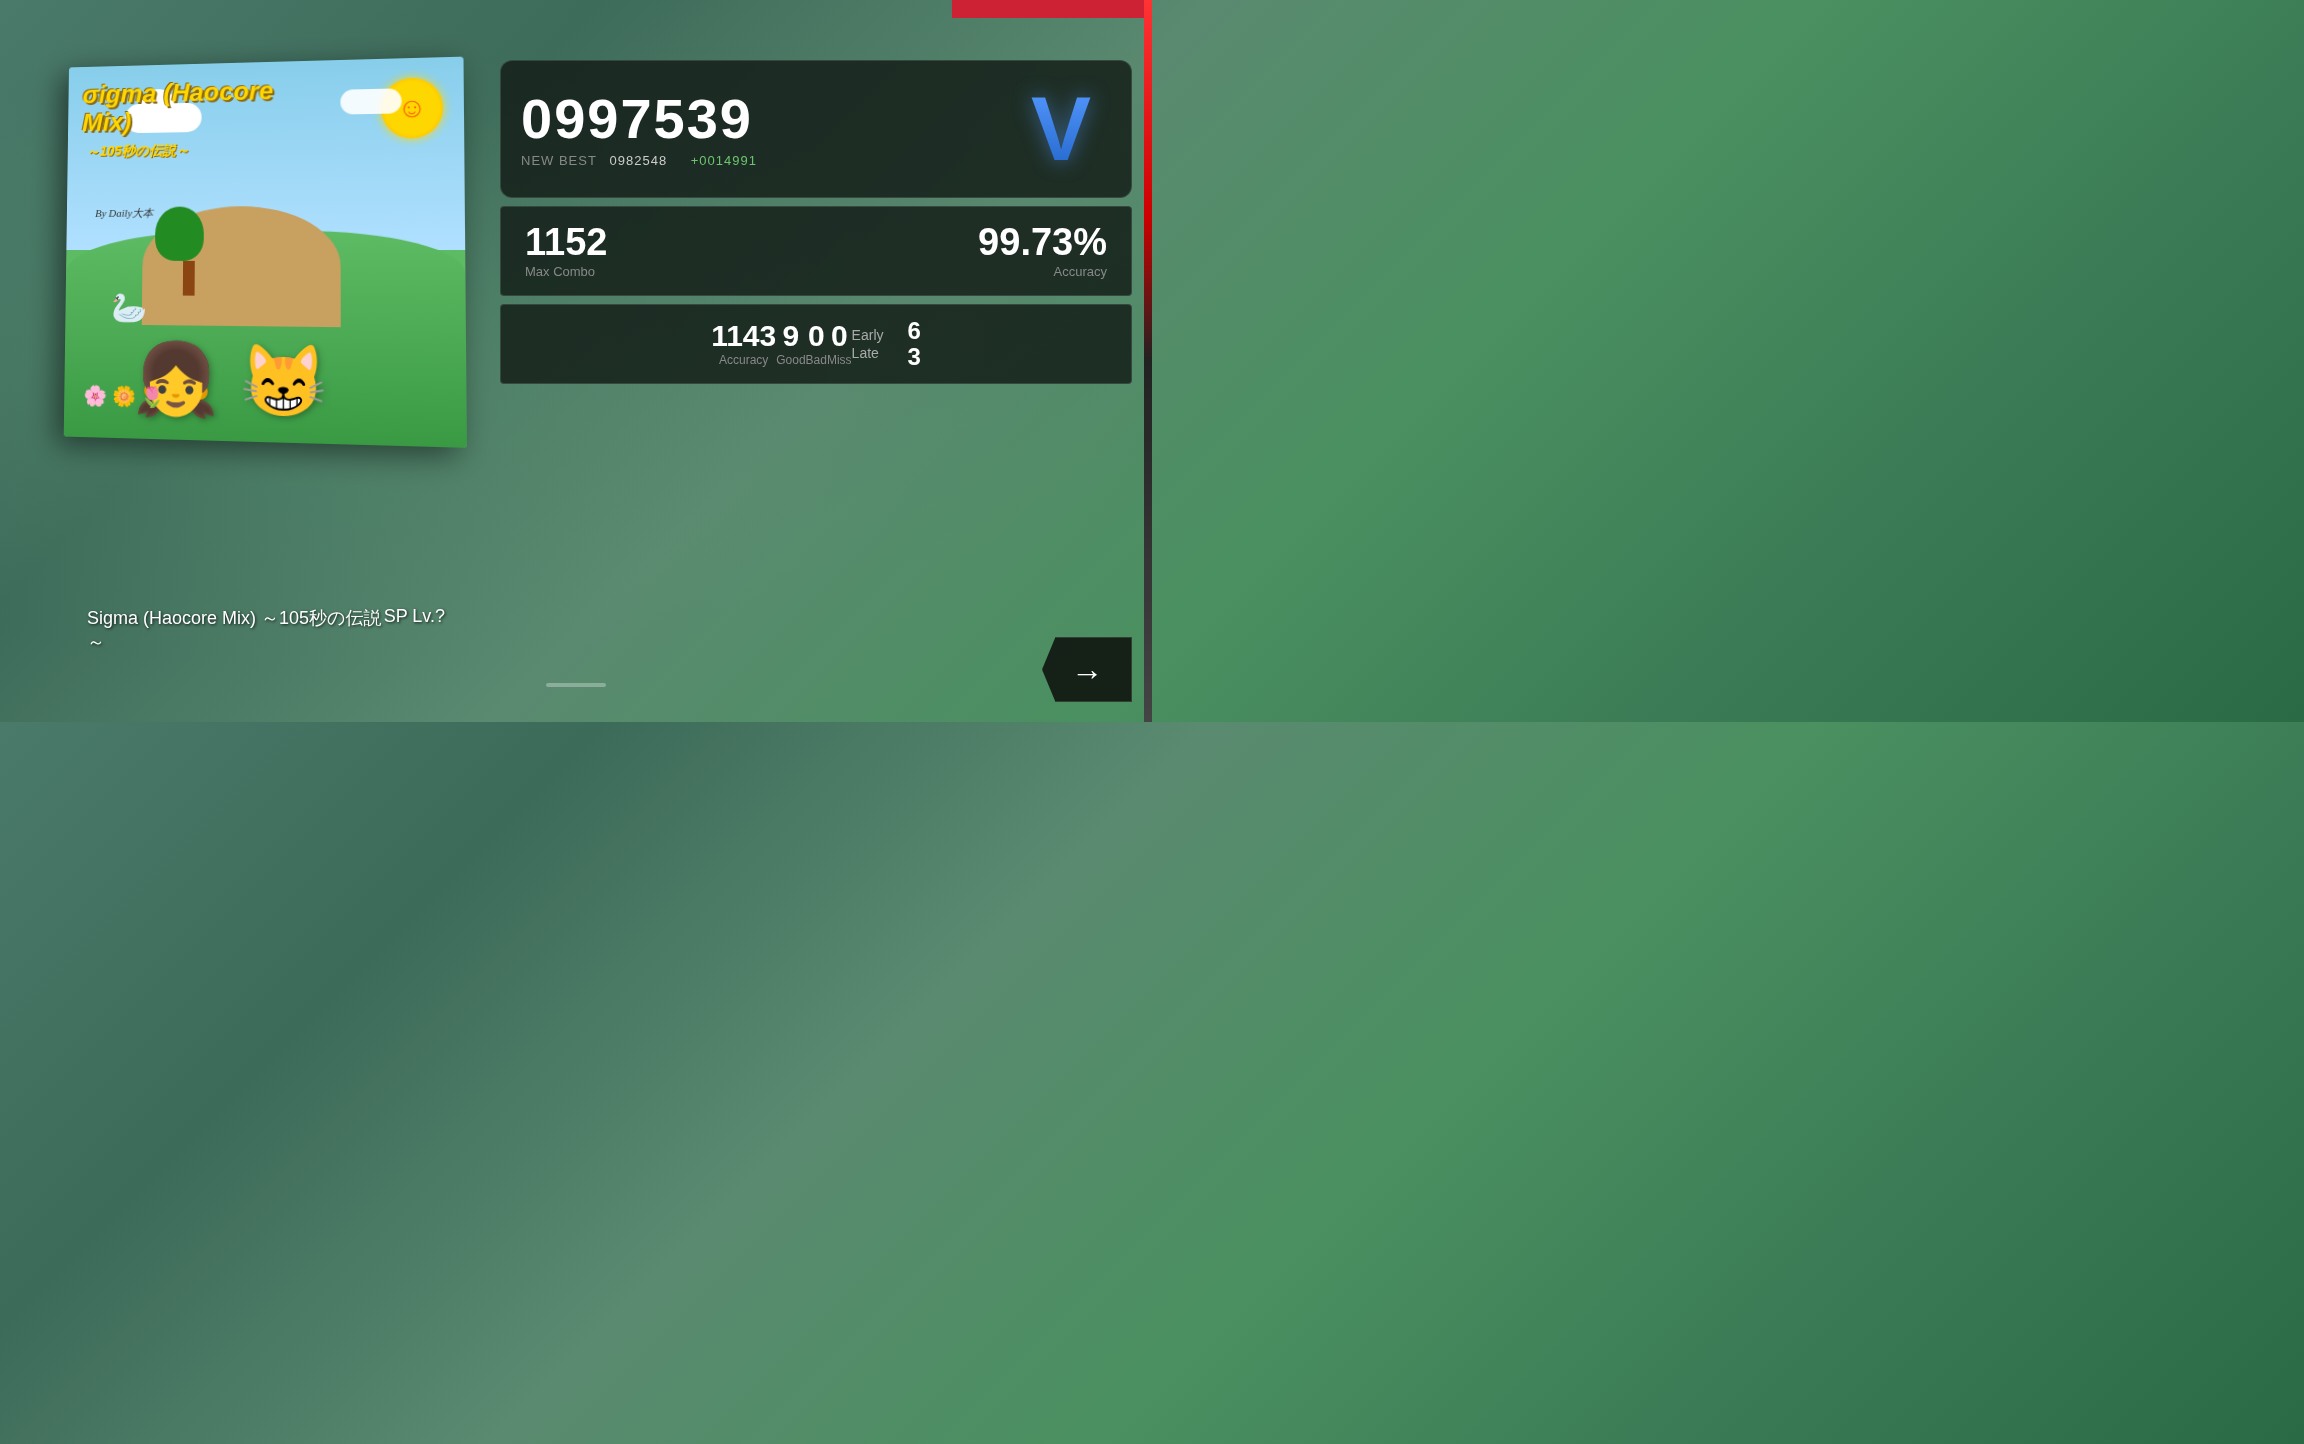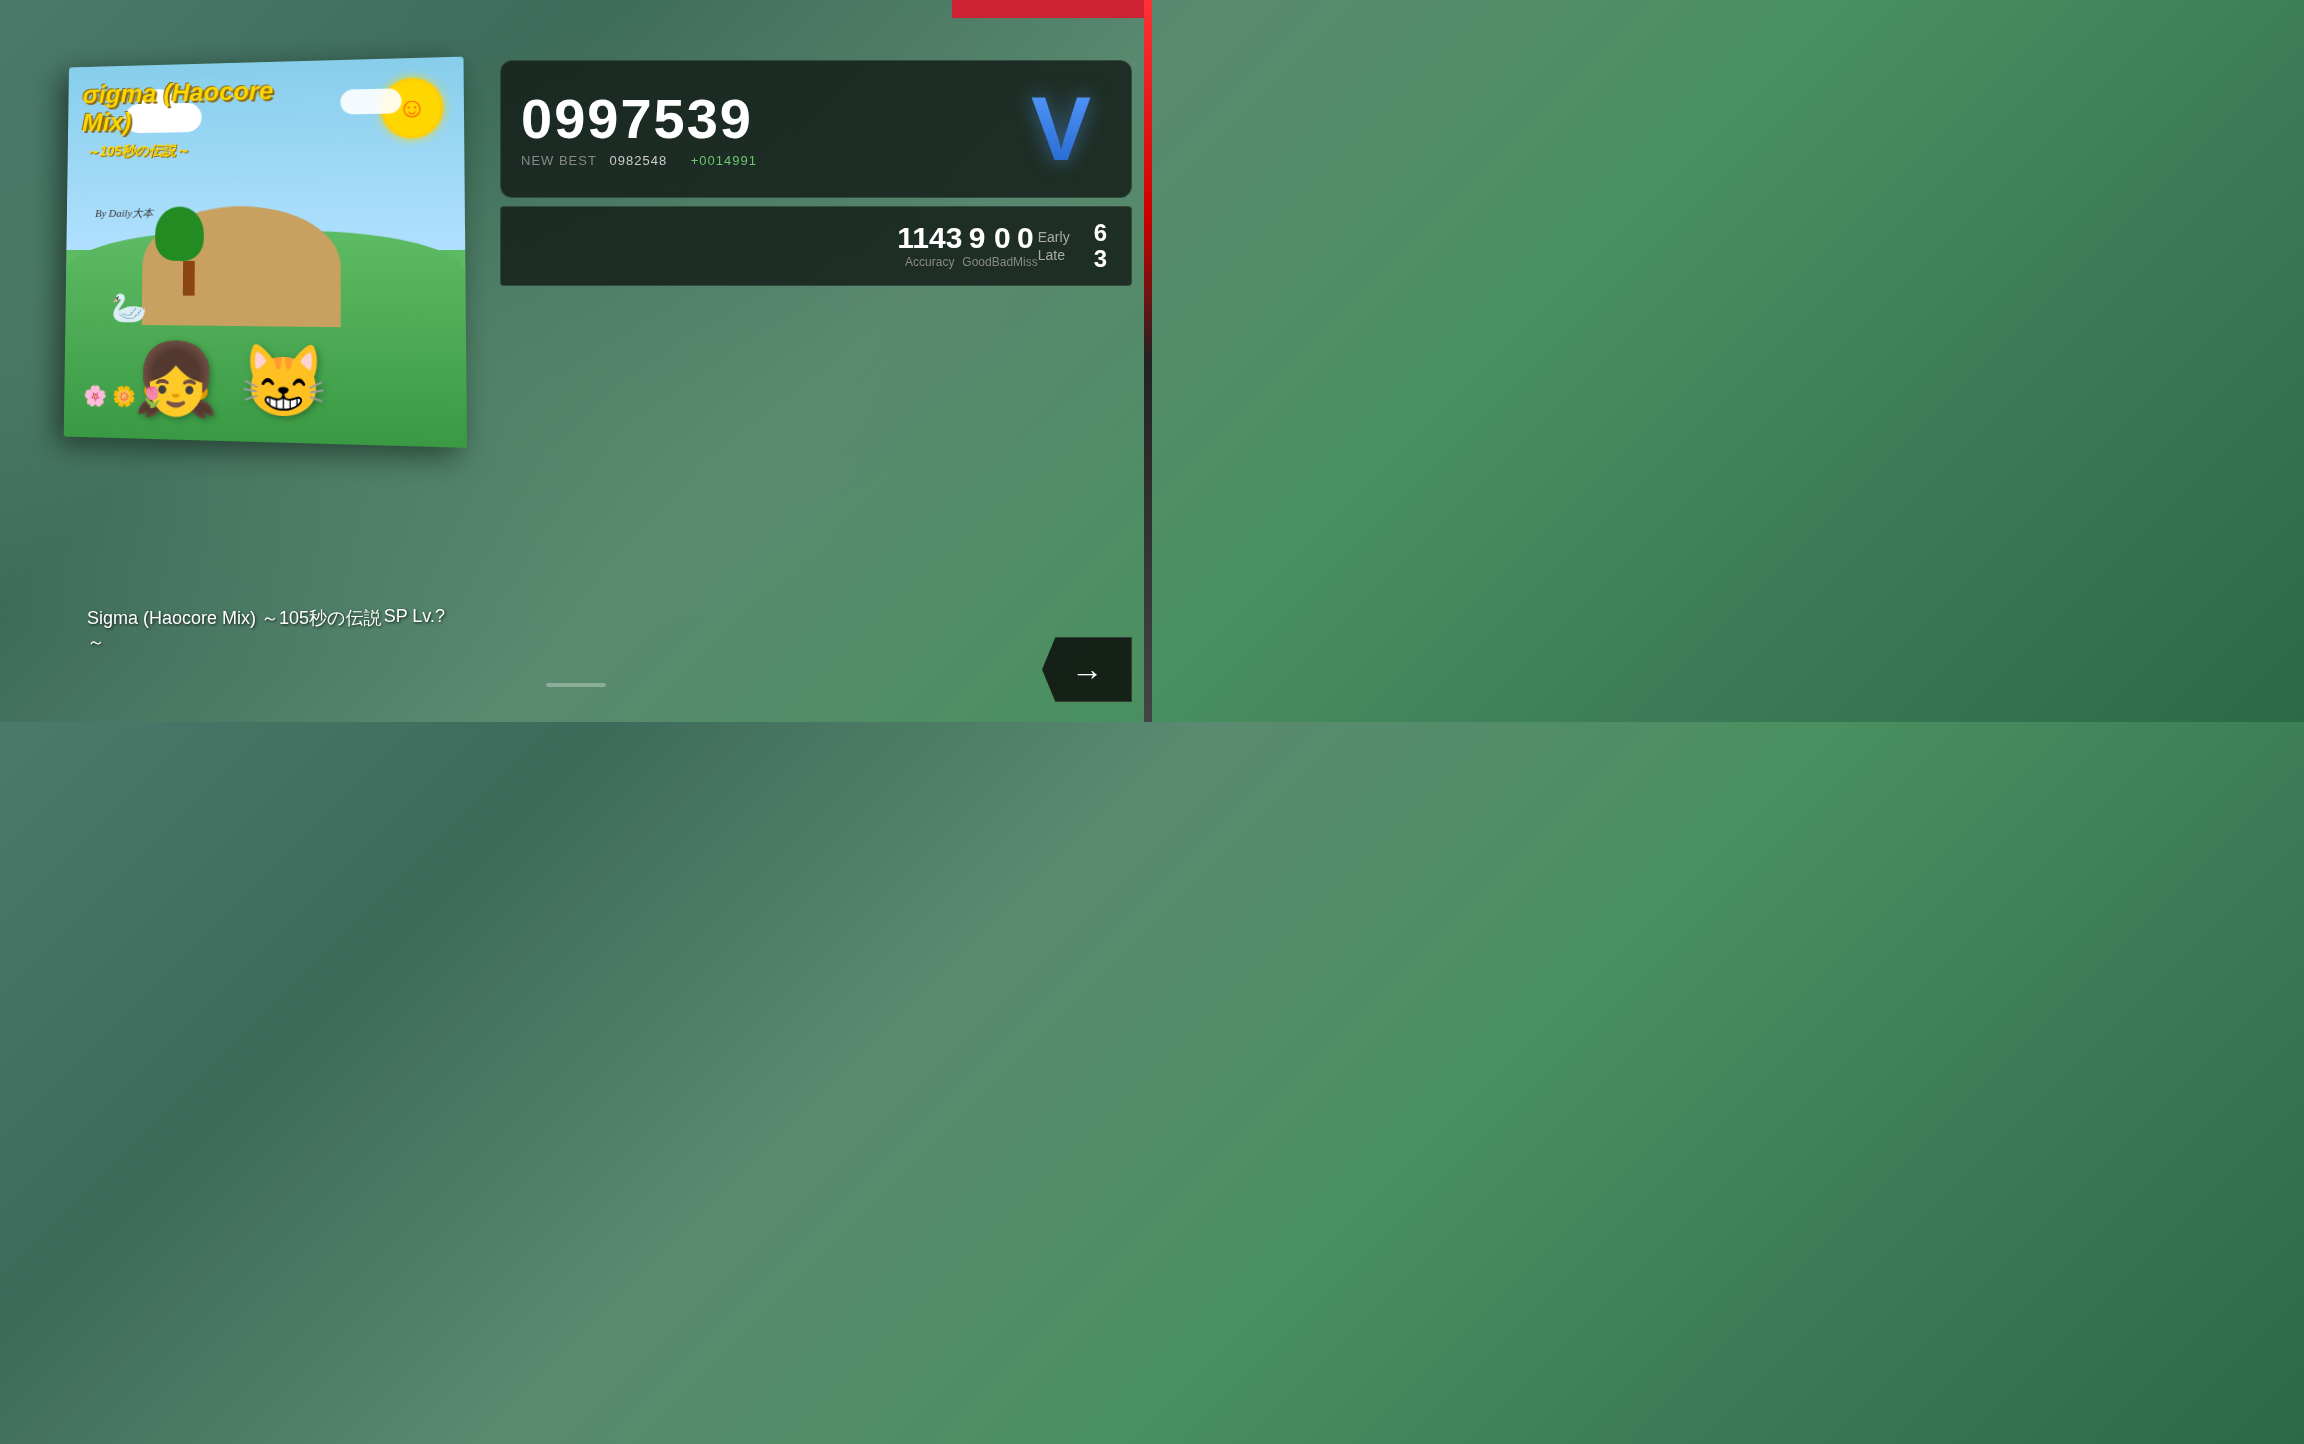--- a/index.html
+++ b/index.html
@@ -355,21 +355,21 @@
     }
 
     
     .notes-box {
       background: rgba(20, 30, 25, 0.85);
       border: 1px solid rgba(60, 80, 70, 0.8);
       border-radius: 4px;
       padding: 14px 24px;
       display: flex;
       align-items: center;
-      justify-content: flex-end;
+      justify-content: center;
       min-height: 75px;
     }
 
     .note-stat {
       display: flex;
       flex-direction: column;
       align-items: center;
     }
 
     .note-value {
@@ -538,20 +538,30 @@
           <span class="label">NEW BEST</span>
           <span class="prev">0982548</span>
           <span class="diff">+0014991</span>
         </div>
       </div>
       <div class="grade-mark">
         <div class="grade-v">V</div>
       </div>
     </div>
 
+    <div class="stats-box">
+      <div class="stat-item">
+        <div class="stat-value">1152</div>
+        <div class="stat-label">Max Combo</div>
+      </div>
+      <div class="stat-item stat-accuracy">
+        <div class="stat-value">99.73%</div>
+        <div class="stat-label">Accuracy</div>
+      </div>
+    </div>
 
     <div class="notes-box">
       <div class="note-stat">
         <div class="note-value">1143</div>
         <div class="note-label">Accuracy</div>
       </div>
       <div class="note-stat">
         <div class="note-value">9</div>
         <div class="note-label">Good</div>
       </div>

